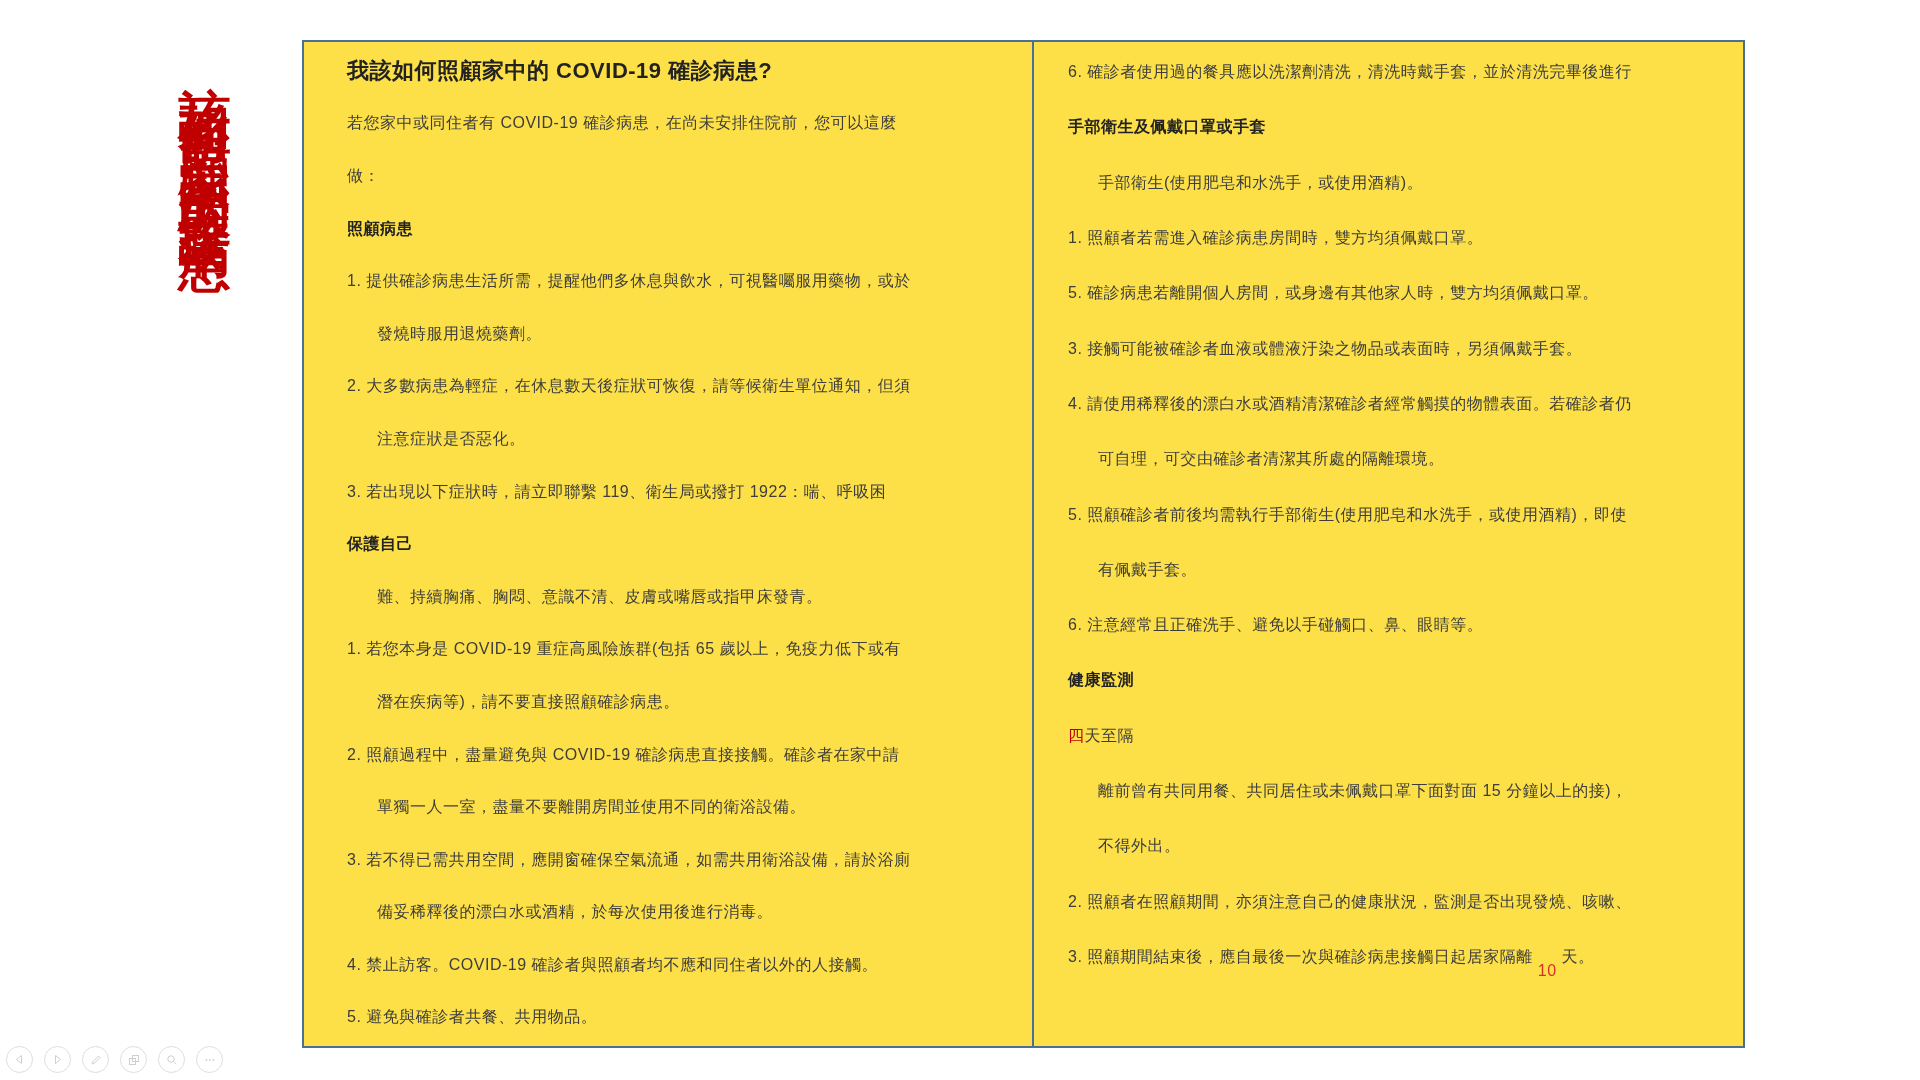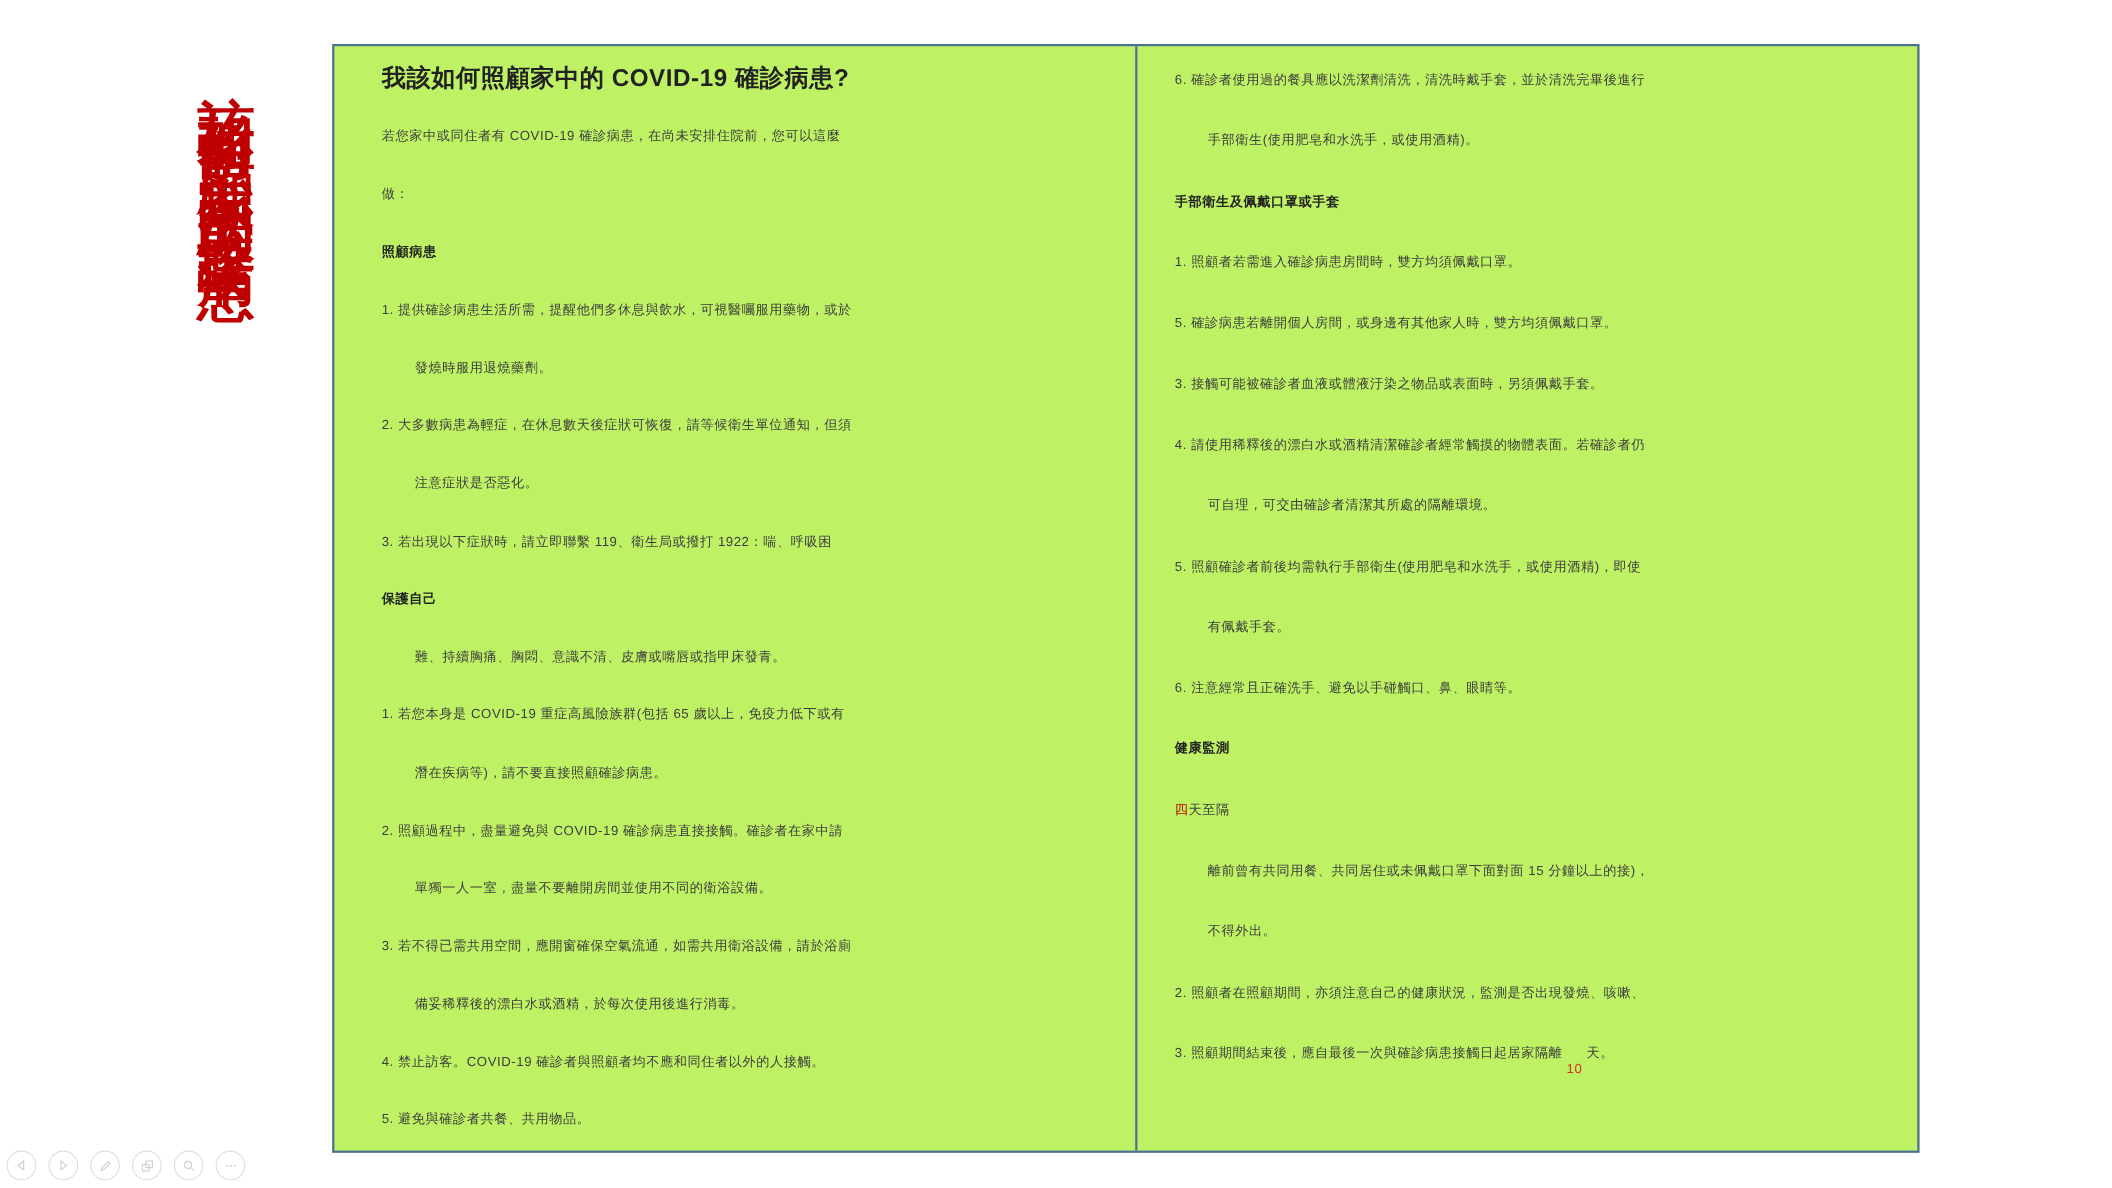--- a/index.html
+++ b/index.html
@@ -8,30 +8,30 @@
     position:relative;width:1920px;height:1080px;overflow:hidden;background:#ffffff;
     font-family:"Liberation Sans", sans-serif;
   }
   .vertical-title{
     position:absolute;left:172px;top:44px;height:900px;
     writing-mode:vertical-rl;text-orientation:upright;
     font-size:52px;font-weight:bold;letter-spacing:14px;line-height:66px;
   }
   .panel{
     position:absolute;left:302px;top:40px;width:1443px;height:1008px;
-    border:2px solid #4a7098;box-sizing:border-box;background:#bef264;
+    border:2px solid #4a7098;box-sizing:border-box;background:#fde047;
     display:flex;
   }
   .col{box-sizing:border-box;}
   .col-left{width:728px;padding:3px 36px 0 43px;}
   .divider{width:2px;background:#4a7098;align-self:stretch;}
   .col-right{flex:1;padding:3px 18px 0 34px;}
   .line{
     display:flex;align-items:center;white-space:pre;
-    font-size:12px;color:#3d3d3d;letter-spacing:0.5px;
+    font-size:16px;color:#3d3d3d;letter-spacing:0.5px;
   }
   .col-left .line{height:52.6px;}
   .col-right .line{height:55.3px;}
   .line.title{font-size:22px;font-weight:bold;color:#222222;}
   .line.heading{font-weight:bold;color:#222222;}
   .line.indent{padding-left:30px;}
   .toolbar{
     position:absolute;left:6px;top:1046px;display:flex;gap:11px;
   }
   .tool-btn{
@@ -66,22 +66,22 @@
         <div class="line body">2. 照顧過程中，盡量避免與 COVID-19 確診病患直接接觸。確診者在家中請</div>
         <div class="line body indent">單獨一人一室，盡量不要離開房間並使用不同的衛浴設備。</div>
         <div class="line body">3. 若不得已需共用空間，應開窗確保空氣流通，如需共用衛浴設備，請於浴廁</div>
         <div class="line body indent">備妥稀釋後的漂白水或酒精，於每次使用後進行消毒。</div>
         <div class="line body">4. 禁止訪客。COVID-19 確診者與照顧者均不應和同住者以外的人接觸。</div>
         <div class="line body">5. 避免與確診者共餐、共用物品。</div>
       </div>
     <div class="divider"></div>
     <div class="col col-right">
         <div class="line body">6. 確診者使用過的餐具應以洗潔劑清洗，清洗時戴手套，並於清洗完畢後進行</div>
+        <div class="line heading">手部衛生及佩戴口罩或手套</div>
         <div class="line body indent">手部衛生(使用肥皂和水洗手，或使用酒精)。</div>
-        <div class="line heading">手部衛生及佩戴口罩或手套</div>
         <div class="line body">1. 照顧者若需進入確診病患房間時，雙方均須佩戴口罩。</div>
         <div class="line body">5. 確診病患若離開個人房間，或身邊有其他家人時，雙方均須佩戴口罩。</div>
         <div class="line body">3. 接觸可能被確診者血液或體液汙染之物品或表面時，另須佩戴手套。</div>
         <div class="line body">4. 請使用稀釋後的漂白水或酒精清潔確診者經常觸摸的物體表面。若確診者仍</div>
         <div class="line body indent">可自理，可交由確診者清潔其所處的隔離環境。</div>
         <div class="line body">5. 照顧確診者前後均需執行手部衛生(使用肥皂和水洗手，或使用酒精)，即使</div>
         <div class="line body indent">有佩戴手套。</div>
         <div class="line body">6. 注意經常且正確洗手、避免以手碰觸口、鼻、眼睛等。</div>
         <div class="line heading">健康監測</div>
         <div class="line body"><span style="color: rgb(192, 0, 0);">四</span><span>天至隔</span></div>

